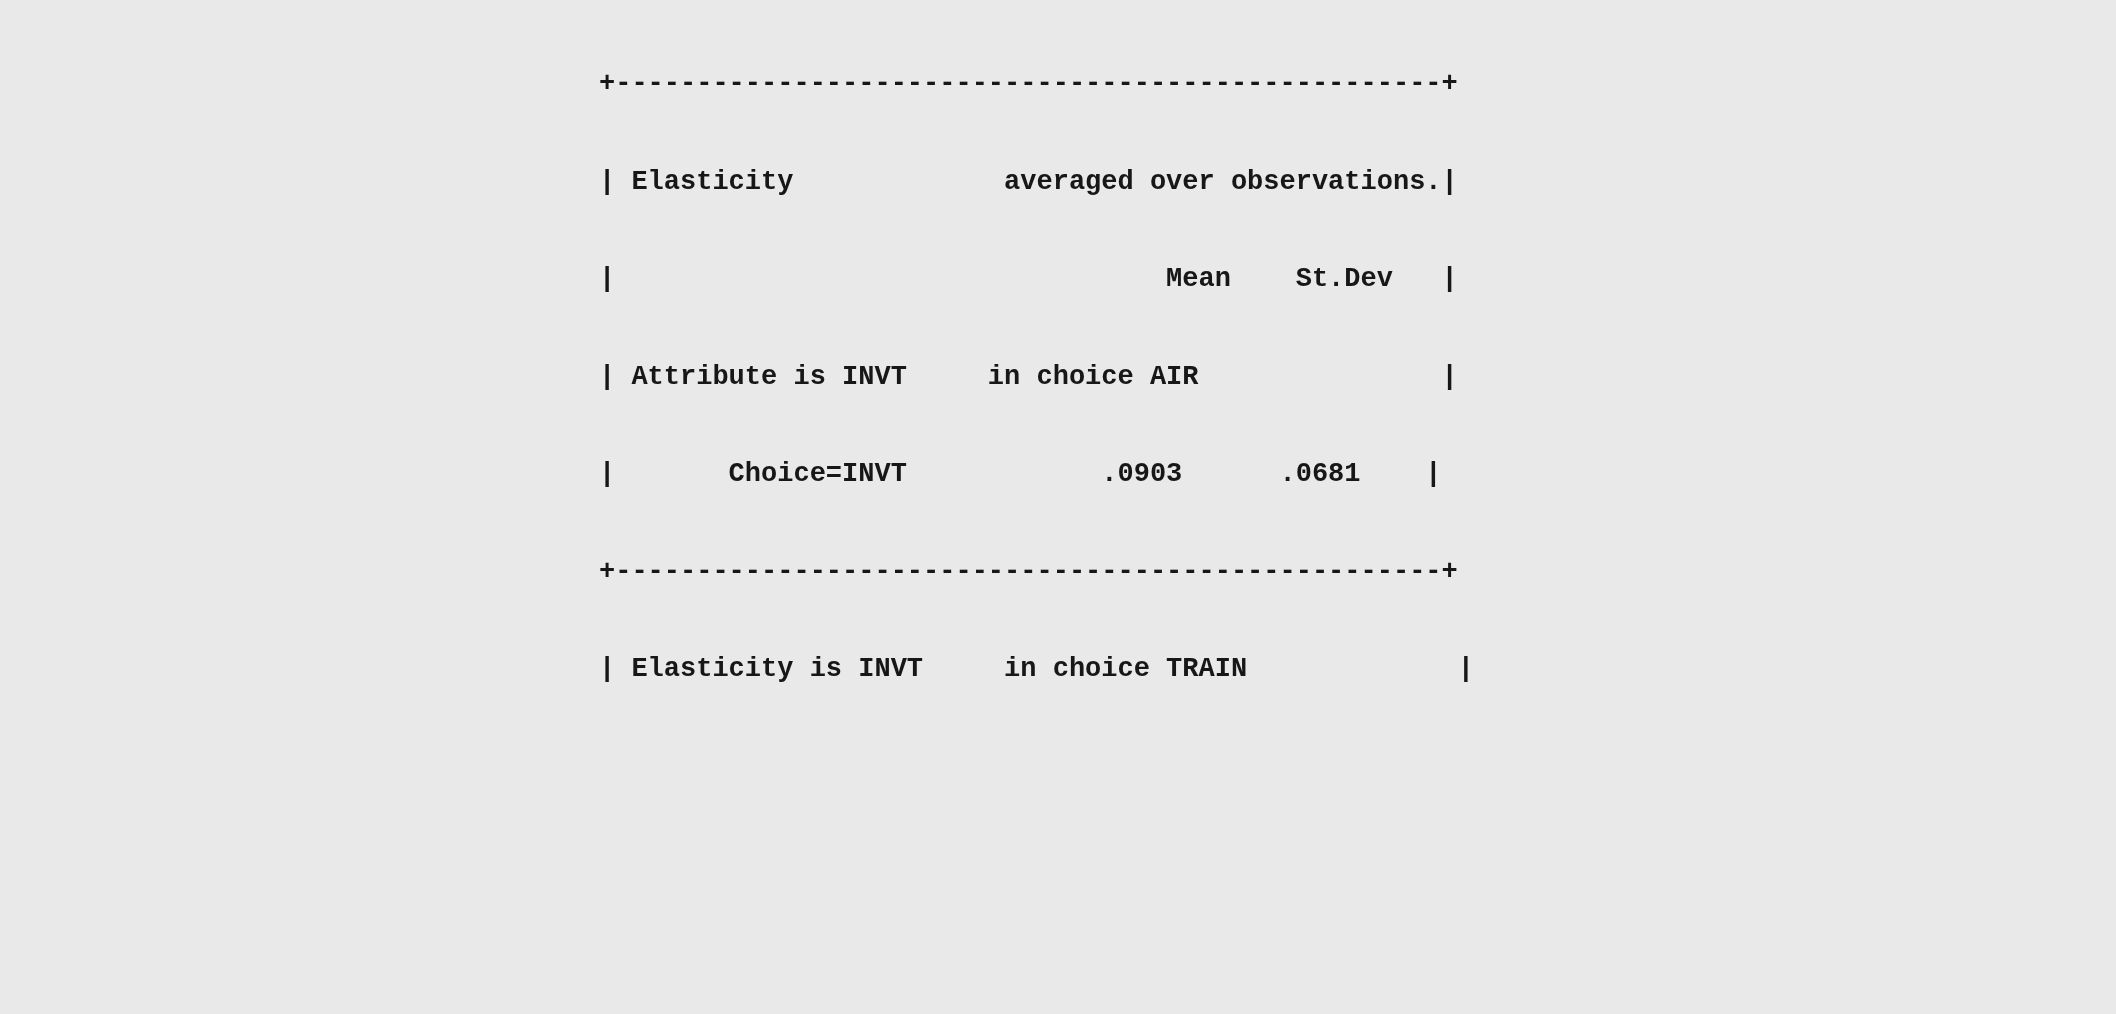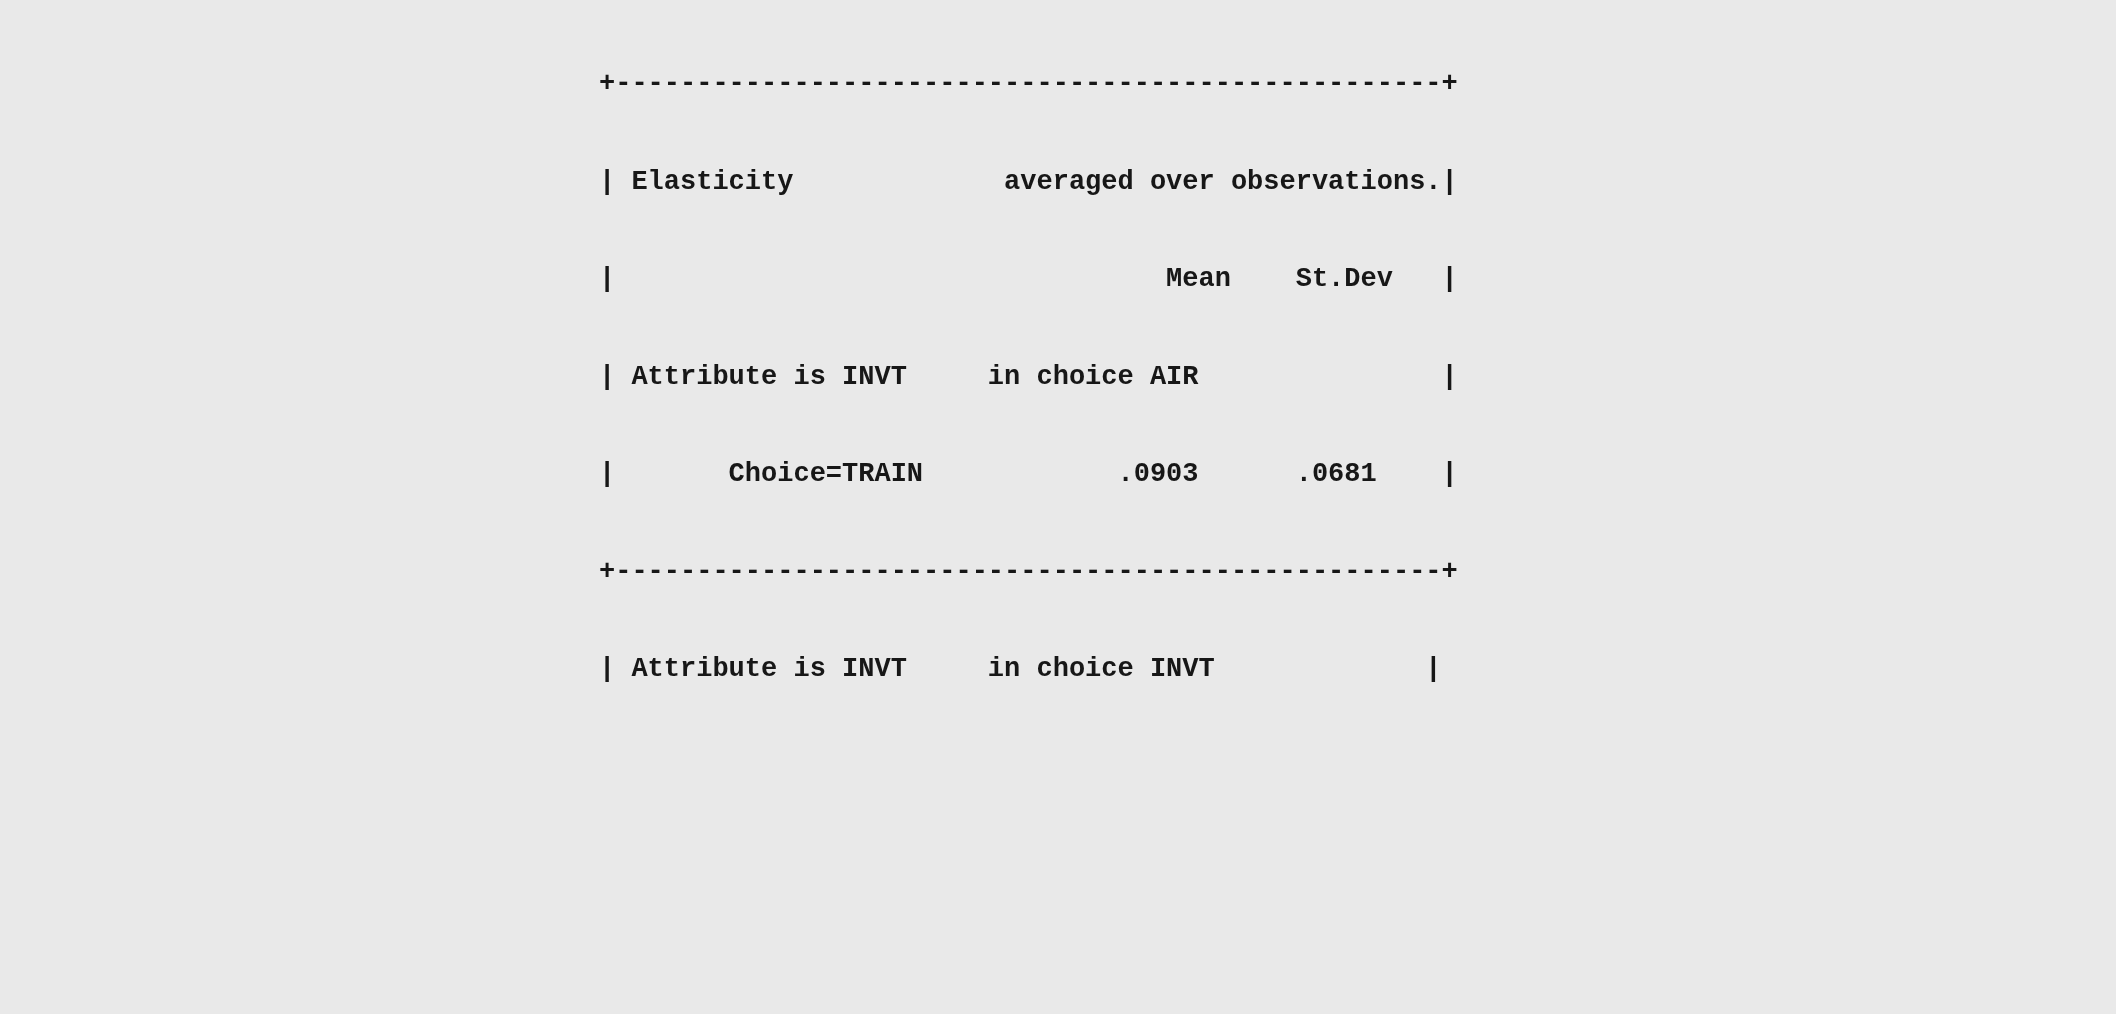--- a/index.html
+++ b/index.html
@@ -30,23 +30,23 @@
   }
 </style>
 </head>
 <body>
 
 <div class="report">
   <div class="line">+---------------------------------------------------+</div>
   <div class="line">| Elasticity             averaged over observations.|</div>
   <div class="line">|                                  Mean    St.Dev   |</div>
   <div class="line">| Attribute is INVT     in choice AIR               |</div>
-  <div class="line">|       Choice=TRAIN            .0903      .0681    |</div>
+  <div class="line">|       Choice=INVT            .0903      .0681    |</div>
   <div class="line">+---------------------------------------------------+</div>
-  <div class="line">| Attribute is INVT     in choice INVT             |</div>
+  <div class="line">| Elasticity is INVT     in choice TRAIN             |</div>
   
   
   
   
   
   
   
   
   
   

